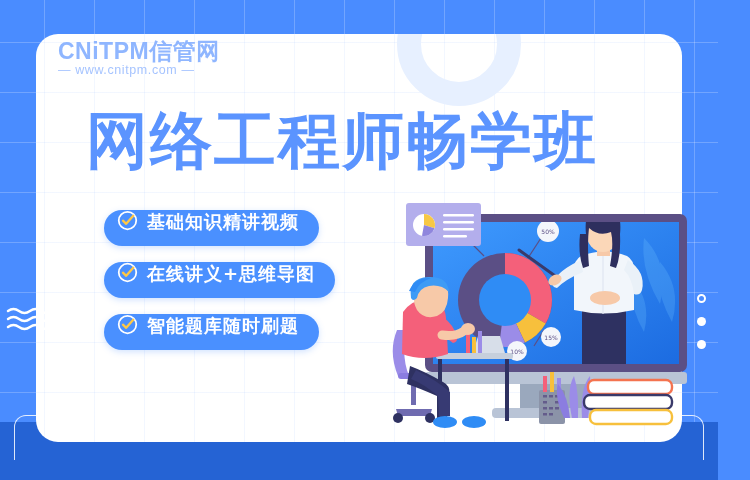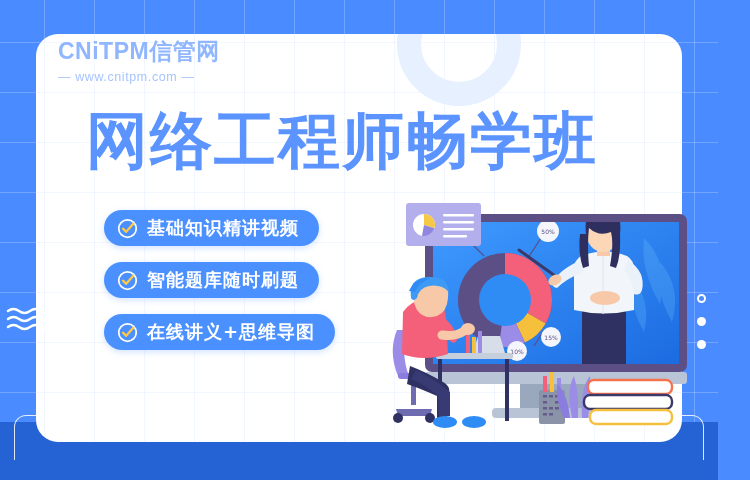--- a/index.html
+++ b/index.html
@@ -59,35 +59,35 @@
   .dot{width:9px;height:9px;border-radius:50%;background:#fff;}
   .dot.hollow{background:transparent;border:2px solid #fff;width:9px;height:9px;box-sizing:border-box;}
 
   
   .logo{position:absolute;left:58px;top:40px;}
   .logo-main{
     font-size:23px;font-weight:bold;color:#8fb6ff;letter-spacing:.5px;
     line-height:1;white-space:nowrap;
   }
   .logo-sub{
-    margin-top:7px;font-size:12.5px;color:#a6c4ff;letter-spacing:.6px;white-space:nowrap;
+    font-size:12.5px;color:#a6c4ff;letter-spacing:.6px;white-space:nowrap;
   }
 
   
   .headline{
     position:absolute;left:86px;top:108px;
     font-family:"DejaVu Sans","Liberation Sans",sans-serif;
     font-size:62px;font-weight:bold;color:#5b94ff;
     letter-spacing:2px;line-height:1.05;white-space:nowrap;
   }
 
   
   .features{position:absolute;left:104px;top:210px;display:flex;flex-direction:column;gap:16px;}
   .pill{
-    display:flex;align-items:center;gap:9px;
+    display:flex;align-items:flex-start;gap:9px;
     background:#4a90ff;border-radius:22px;
     height:36px;padding:0 20px 0 13px;
     width:max-content;
     box-shadow:0 2px 6px rgba(74,144,255,.25);
   }
   .pill-label{
     color:#ffffff;font-size:18px;font-weight:bold;letter-spacing:1px;white-space:nowrap;
     font-family:"DejaVu Sans","Liberation Sans",sans-serif;
   }
   .check-icon{width:21px;height:21px;flex:0 0 21px;display:block;}
@@ -147,31 +147,31 @@
       <span class="pill-label">基础知识精讲视频</span>
     </div>
 
     <div class="pill">
       <span class="check-icon">
         <svg viewBox="0 0 24 24" width="21" height="21" xmlns="http://www.w3.org/2000/svg">
           <circle cx="12" cy="12" r="10" fill="none" stroke="#ffffff" stroke-width="2"></circle>
           <path d="M6.8 12.2 L10.5 15.8 L18.6 6.6" fill="none" stroke="#ffc845" stroke-width="2.6" stroke-linecap="round" stroke-linejoin="round"></path>
         </svg>
       </span>
-      <span class="pill-label">智能题库随时刷题</span>
+      <span class="pill-label">在线讲义+思维导图</span>
     </div>
 
     <div class="pill">
       <span class="check-icon">
         <svg viewBox="0 0 24 24" width="21" height="21" xmlns="http://www.w3.org/2000/svg">
           <circle cx="12" cy="12" r="10" fill="none" stroke="#ffffff" stroke-width="2"></circle>
           <path d="M6.8 12.2 L10.5 15.8 L18.6 6.6" fill="none" stroke="#ffc845" stroke-width="2.6" stroke-linecap="round" stroke-linejoin="round"></path>
         </svg>
       </span>
-      <span class="pill-label">在线讲义+思维导图</span>
+      <span class="pill-label">智能题库随时刷题</span>
     </div>
 
 
   </div>
 
   <div class="illus">
     <svg width="320" height="245" viewBox="0 0 320 245" xmlns="http://www.w3.org/2000/svg">
 
       <rect x="33" y="24" width="262" height="158" rx="7" fill="#5b4f85"></rect>
 

